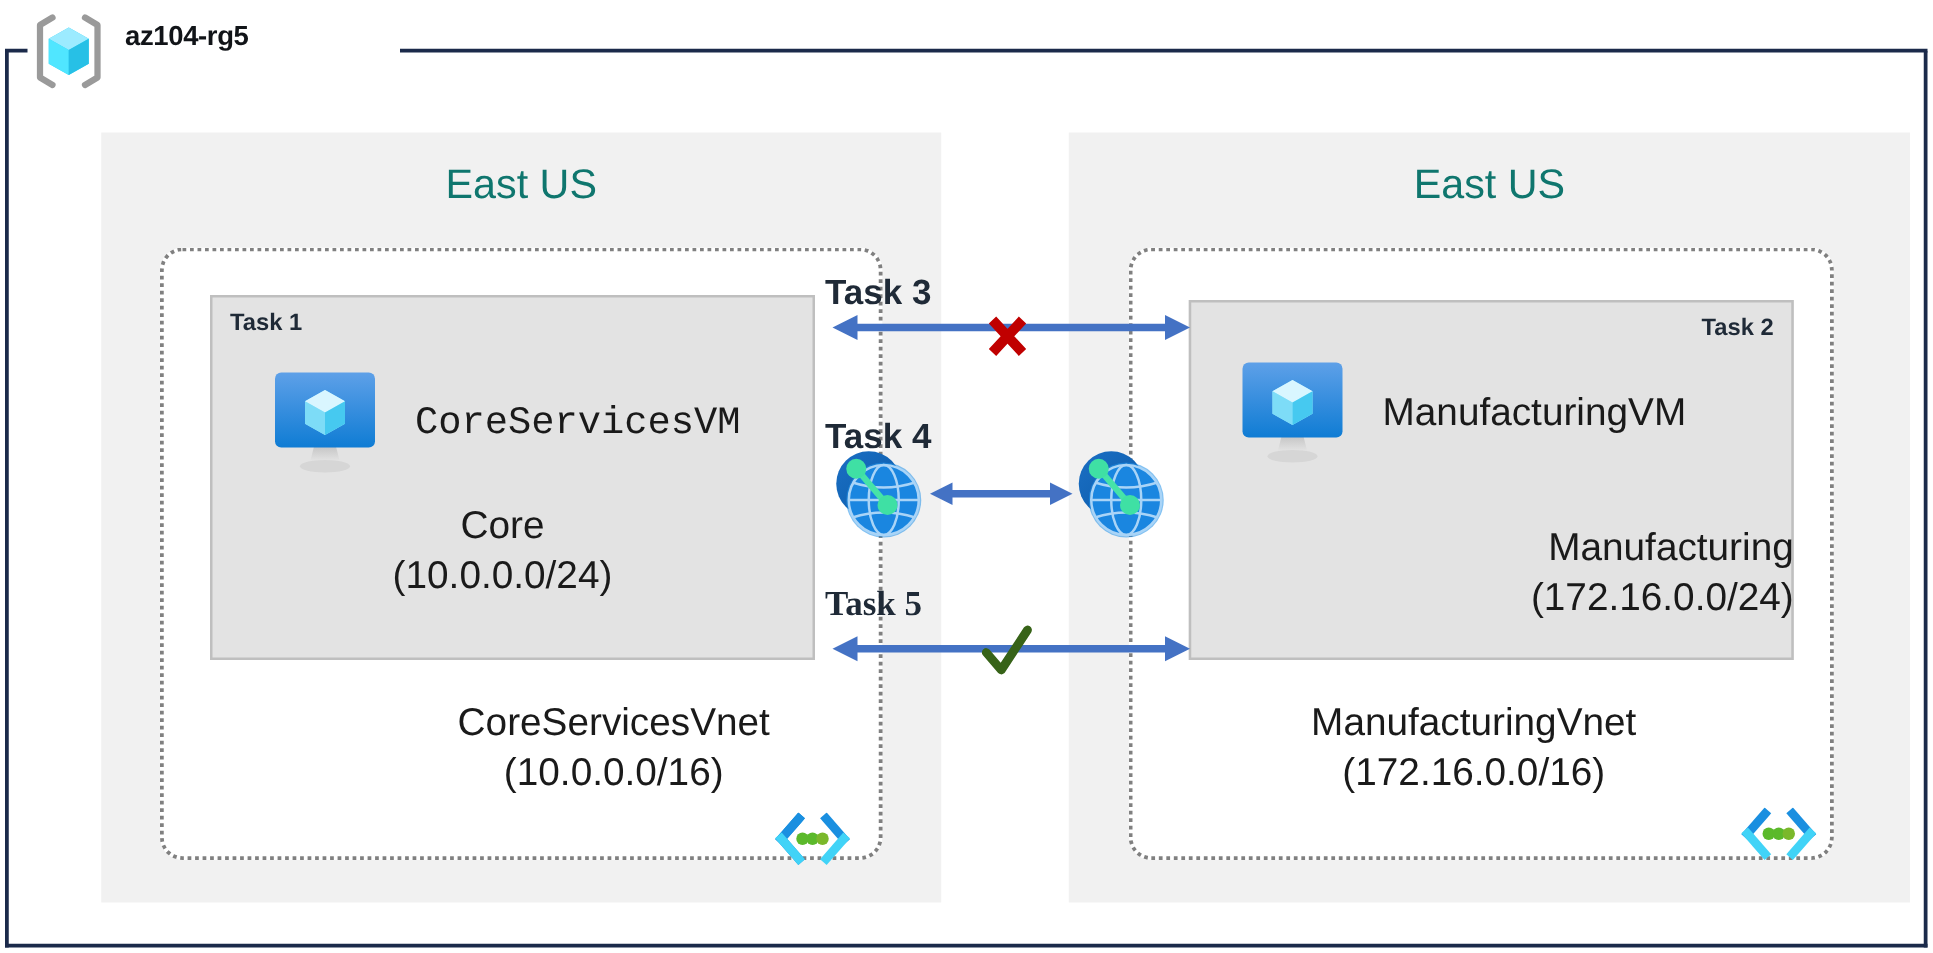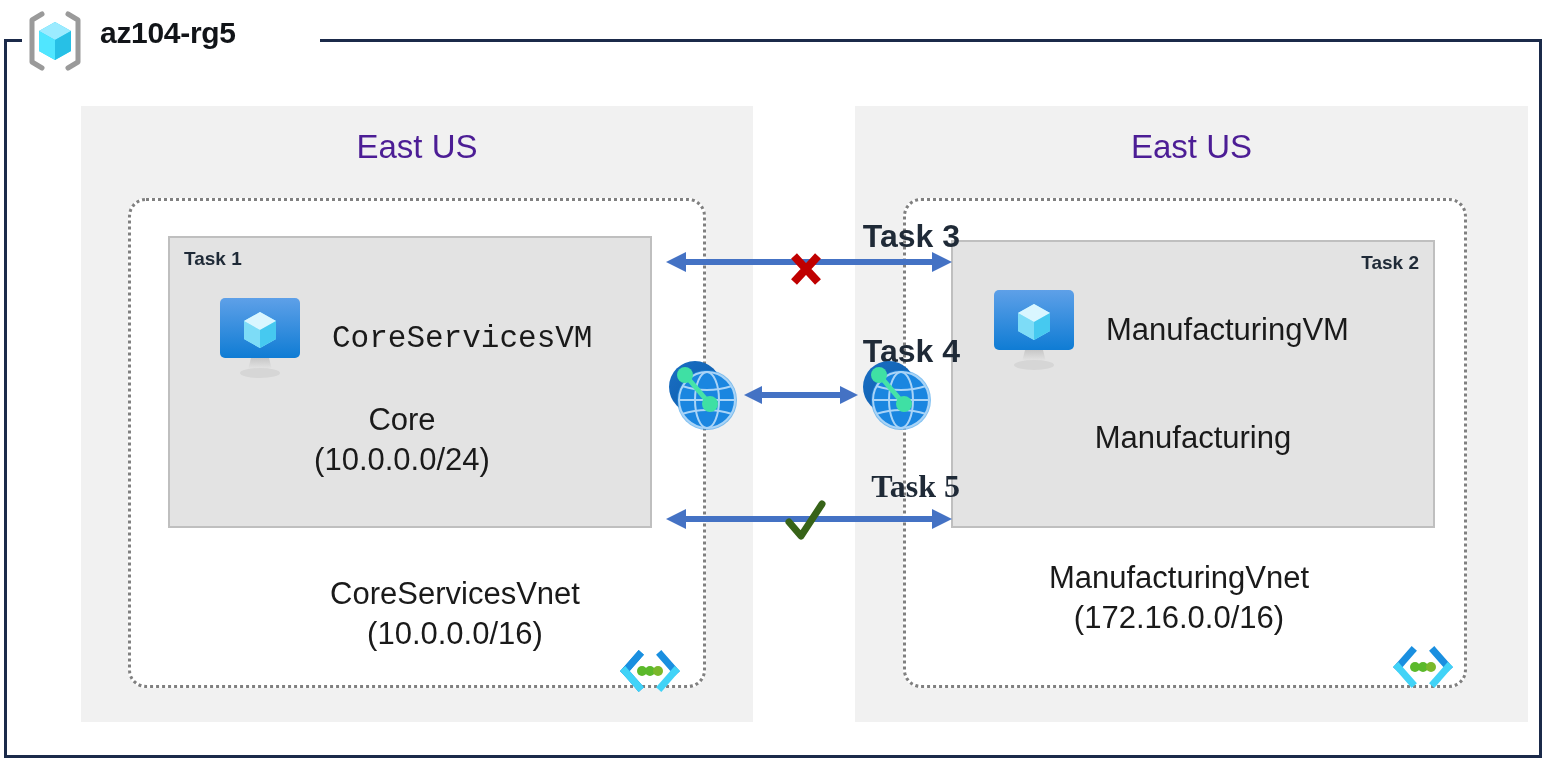--- a/index.html
+++ b/index.html
@@ -53,21 +53,21 @@
     position: absolute;
     left: 20px;
     top: 6px;
     width: 70px;
     height: 70px;
   }
   .rg-title {
     position: absolute;
     left: 100px;
     top: 16px;
-    font-size: 30px;
+    font-size: 22px;
     font-weight: bold;
     color: #111418;
     letter-spacing: -0.3px;
     white-space: nowrap;
   }
 
   
   .region {
     position: absolute;
     top: 106px;
@@ -77,21 +77,21 @@
   .region.left  { left: 81px;  width: 672px; }
   .region.right { left: 855px; width: 673px; }
 
   .region-label {
     position: absolute;
     top: 22px;
     left: 0;
     width: 100%;
     text-align: center;
     font-size: 33px;
-    color: #4c1d95;
+    color: #0f766e;
   }
 
   
   .vnet {
     position: absolute;
     top: 92px;
     height: 490px;
     background: #ffffff;
     border: 3px dotted #808080;
     border-radius: 18px;
@@ -142,47 +142,47 @@
   
   .subnet-name {
     position: absolute;
     text-align: center;
     font-size: 31px;
     line-height: 1.28;
     color: #1a1a1a;
     white-space: nowrap;
   }
   .subnet-name.left  { left: 168px; top: 400px; width: 468px; }
-  .subnet-name.right { left: 951px; top: 418px; width: 484px; }
+  .subnet-name.right { left: 951px; top: 418px; width: 484px; text-align: right; }
 
   
   .vnet-name {
     position: absolute;
     text-align: center;
     font-size: 31px;
     line-height: 1.28;
     color: #1a1a1a;
     white-space: nowrap;
   }
-  .vnet-name.left  { left: 128px; top: 574px; width: 654px; }
+  .vnet-name.left  { left: 128px; top: 558px; width: 654px; padding-left: 36px; }
   .vnet-name.right { left: 903px; top: 558px; width: 552px; }
 
   
   .vnet-badge { position: absolute; width: 62px; height: 42px; }
   .vnet-badge.left  { left: 619px;  top: 650px; }
   .vnet-badge.right { left: 1392px; top: 646px; }
 
   
   .arrow-svg { position: absolute; }
   .arrow-label {
     position: absolute;
-    font-size: 32px;
+    font-size: 28px;
     font-weight: bold;
     color: #1f2a37;
-    text-align: right;
+    text-align: left;
     white-space: nowrap;
   }
 
   .peer-icon { position: absolute; width: 78px; height: 78px; }
   .peer-icon.left  { left: 664px; top: 356px; }
   .peer-icon.right { left: 858px; top: 356px; }
 
   .mark { position: absolute; }
 </style>
 </head>
@@ -294,20 +294,21 @@
         <polygon points="46,16 62,25 46,34 30,25" fill="#d9f6ff"></polygon>
         <polygon points="30,25 46,34 46,52 30,43" fill="#7ddcf7"></polygon>
         <polygon points="46,34 62,25 62,43 46,52" fill="#46c9f0"></polygon>
       </svg>
     </div>
     <div class="vm-name">ManufacturingVM</div>
   </div>
 
   <div class="subnet-name right">
     <div>Manufacturing</div>
+    <div>(172.16.0.0/24)</div>
   </div>
 
   <div class="vnet-name right">
     <div>ManufacturingVnet</div>
     <div>(172.16.0.0/16)</div>
   </div>
 
   <div class="vnet-badge right">
     <svg viewBox="0 0 62 42" width="62" height="42">
       <path d="M20 5 L6 21" fill="none" stroke="#1a8fe0" stroke-width="7" stroke-linecap="square"></path>

